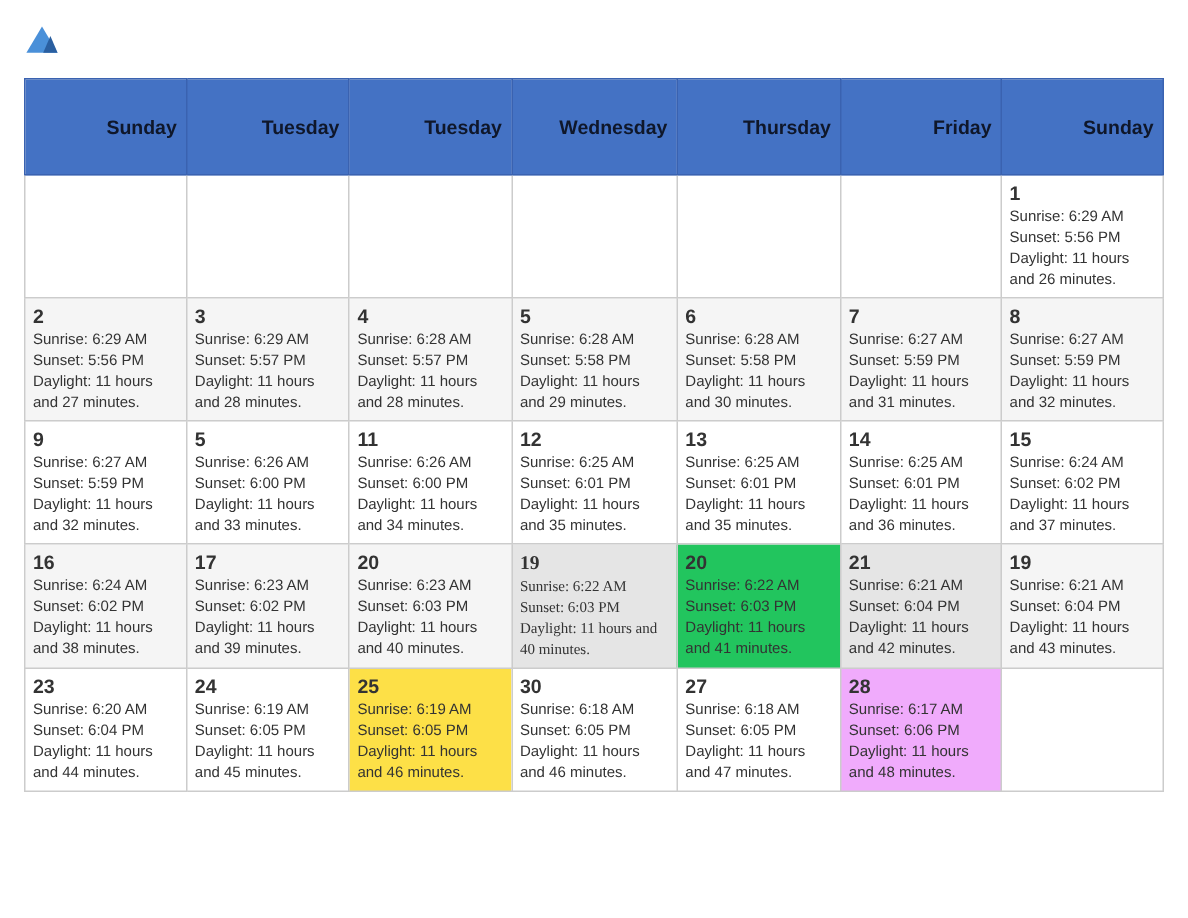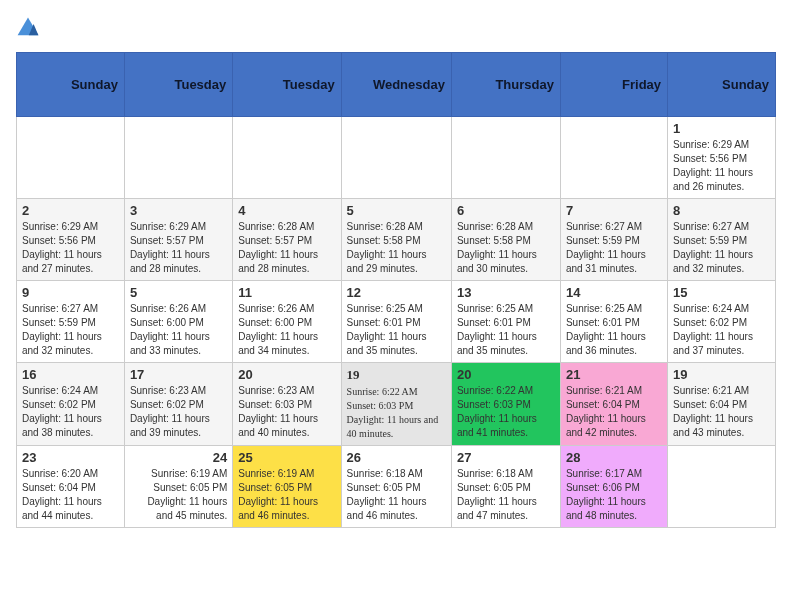--- a/index.html
+++ b/index.html
@@ -250,54 +250,54 @@
           <div class="cell-content" style="white-space: pre-wrap;">Sunrise: 6:22 AM
 Sunset: 6:03 PM
 Daylight: 11 hours and 40 minutes.</div>
         </td>
         <td style="background: #22c55e;">
           <span class="day-number">20</span>
           <div class="cell-content" style="white-space: pre-wrap;">Sunrise: 6:22 AM
 Sunset: 6:03 PM
 Daylight: 11 hours and 41 minutes.</div>
         </td>
-        <td style="background: #f9a8d4;">
+        <td style="background: #e5e5e5;">
           <span class="day-number">21</span>
           <div class="cell-content" style="white-space: pre-wrap;">Sunrise: 6:21 AM
 Sunset: 6:04 PM
 Daylight: 11 hours and 42 minutes.</div>
         </td>
         <td style="background: rgb(245, 245, 245);">
           <span class="day-number">19</span>
           <div class="cell-content" style="white-space: pre-wrap;">Sunrise: 6:21 AM
 Sunset: 6:04 PM
 Daylight: 11 hours and 43 minutes.</div>
         </td>
       </tr>
       <tr>
         <td style="background: rgb(255, 255, 255);">
           <span class="day-number">23</span>
           <div class="cell-content" style="white-space: pre-wrap;">Sunrise: 6:20 AM
 Sunset: 6:04 PM
 Daylight: 11 hours and 44 minutes.</div>
         </td>
-        <td style="background: rgb(255, 255, 255); text-align: right;">
+        <td style="background: rgb(255, 255, 255);">
           <span class="day-number">24</span>
           <div class="cell-content" style="white-space: pre-wrap;">Sunrise: 6:19 AM
 Sunset: 6:05 PM
 Daylight: 11 hours and 45 minutes.</div>
         </td>
         <td style="background: #fde047;">
           <span class="day-number">25</span>
           <div class="cell-content" style="white-space: pre-wrap;">Sunrise: 6:19 AM
 Sunset: 6:05 PM
 Daylight: 11 hours and 46 minutes.</div>
         </td>
         <td style="background: rgb(255, 255, 255);">
-          <span class="day-number">26</span>
+          <span class="day-number">30</span>
           <div class="cell-content" style="white-space: pre-wrap;">Sunrise: 6:18 AM
 Sunset: 6:05 PM
 Daylight: 11 hours and 46 minutes.</div>
         </td>
         <td style="background: rgb(255, 255, 255);">
           <span class="day-number">27</span>
           <div class="cell-content" style="white-space: pre-wrap;">Sunrise: 6:18 AM
 Sunset: 6:05 PM
 Daylight: 11 hours and 47 minutes.</div>
         </td>

